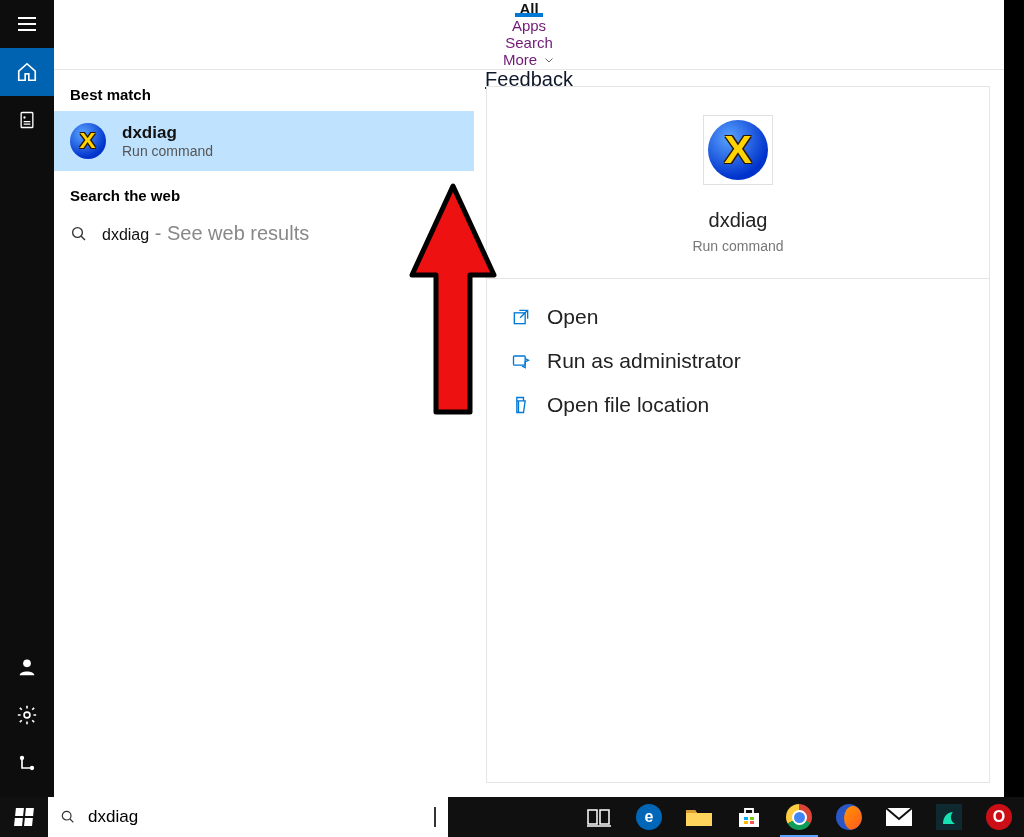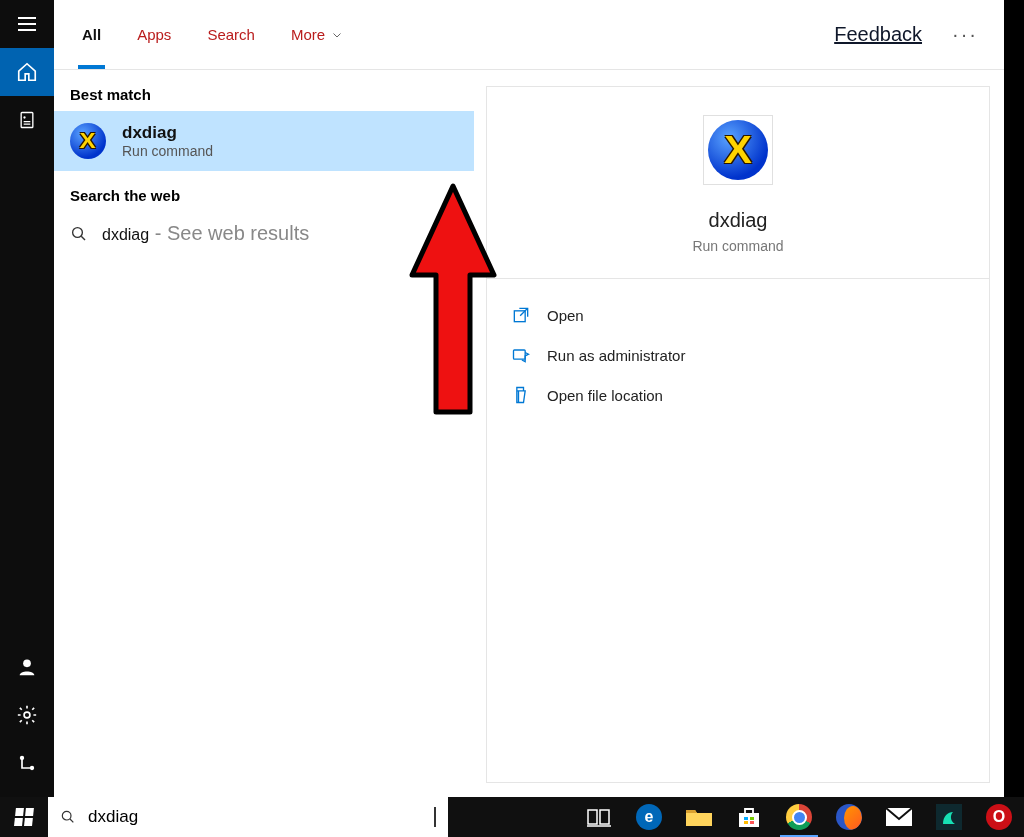--- a/index.html
+++ b/index.html
@@ -39,27 +39,28 @@
     width: 950px; height: 797px;
     background: #fff;
   }
   
   .tabs {
     height: 70px;
     display: flex;
     align-items: center;
     padding: 0 10px 0 10px;
     border-bottom: 1px solid #e5e5e5;
+    flex-direction: column;
   }
   .tab {
     padding: 0 18px;
     height: 68px;
     display: flex;
     align-items: center;
-    color: #b91c1c;
+    color: #701a75;
     font-size: 15px;
     position: relative;
   }
   .tab.active { color: #111; font-weight: 600; }
   .tab.active::after {
     content: "";
     position: absolute; bottom: 0; left: 14px; right: 14px;
     height: 4px; background: #0078d4;
   }
   .tab.more .chev { margin-left: 6px; }
@@ -136,21 +137,21 @@
     display:flex; align-items:center; justify-content:center;
     margin-bottom: 24px;
   }
   .detail-title { font-size:20px; color:#222; margin-bottom:6px;}
   .detail-sub { font-size:14px; color:#777;}
   .action-list { padding: 16px 0; }
   .action-item {
     display:flex; align-items:center;
     padding: 10px 24px;
     gap: 16px;
-    font-size:15px; color:#222;
+    font-size:21px; color:#222;
   }
   .action-icon { width:20px; height:20px; display:flex; align-items:center; justify-content:center;}
   .action-icon svg { stroke:#0078d4; fill:none; stroke-width:1.6;}
   
   .annot-arrow {
     position:absolute;
     left: 354px; top: 180px;
     width: 90px; height: 240px;
     pointer-events:none;
   }

